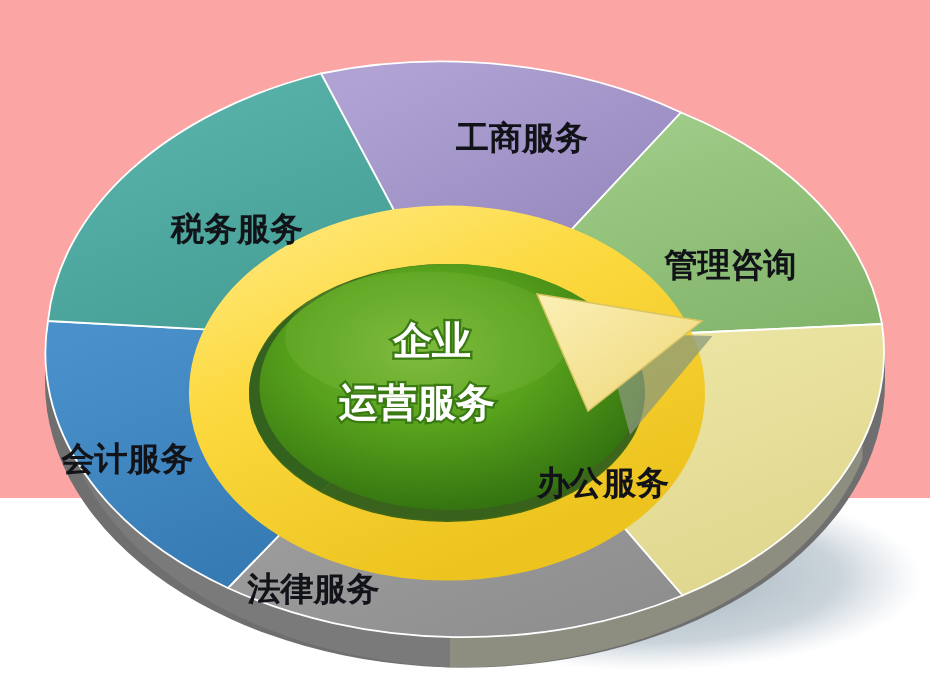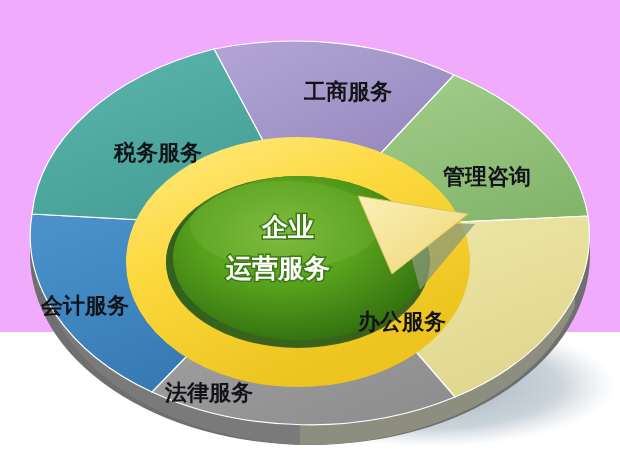--- a/index.html
+++ b/index.html
@@ -1,18 +1,18 @@
 <!DOCTYPE html>
 <html><head>
 <meta charset="utf-8">
 <style>
   html,body{margin:0;padding:0;background:#ffffff;}
   body{width:620px;height:458px;overflow:hidden;font-family:"Liberation Sans","DejaVu Sans",sans-serif;}
 
-  #stage{position:relative;width:620px;height:332px;background:#f0abfc;}
+  #stage{position:relative;width:620px;height:332px;background:#fca5a5;}
 
   svg#diagram{position:absolute;left:0;top:0;width:620px;height:458px;display:block;}
 
   .seg-label{
     font-family:"Liberation Sans","DejaVu Sans",sans-serif;
     font-weight:bold;
     font-size:22px;
     fill:#111318;
     paint-order:stroke;
   }

